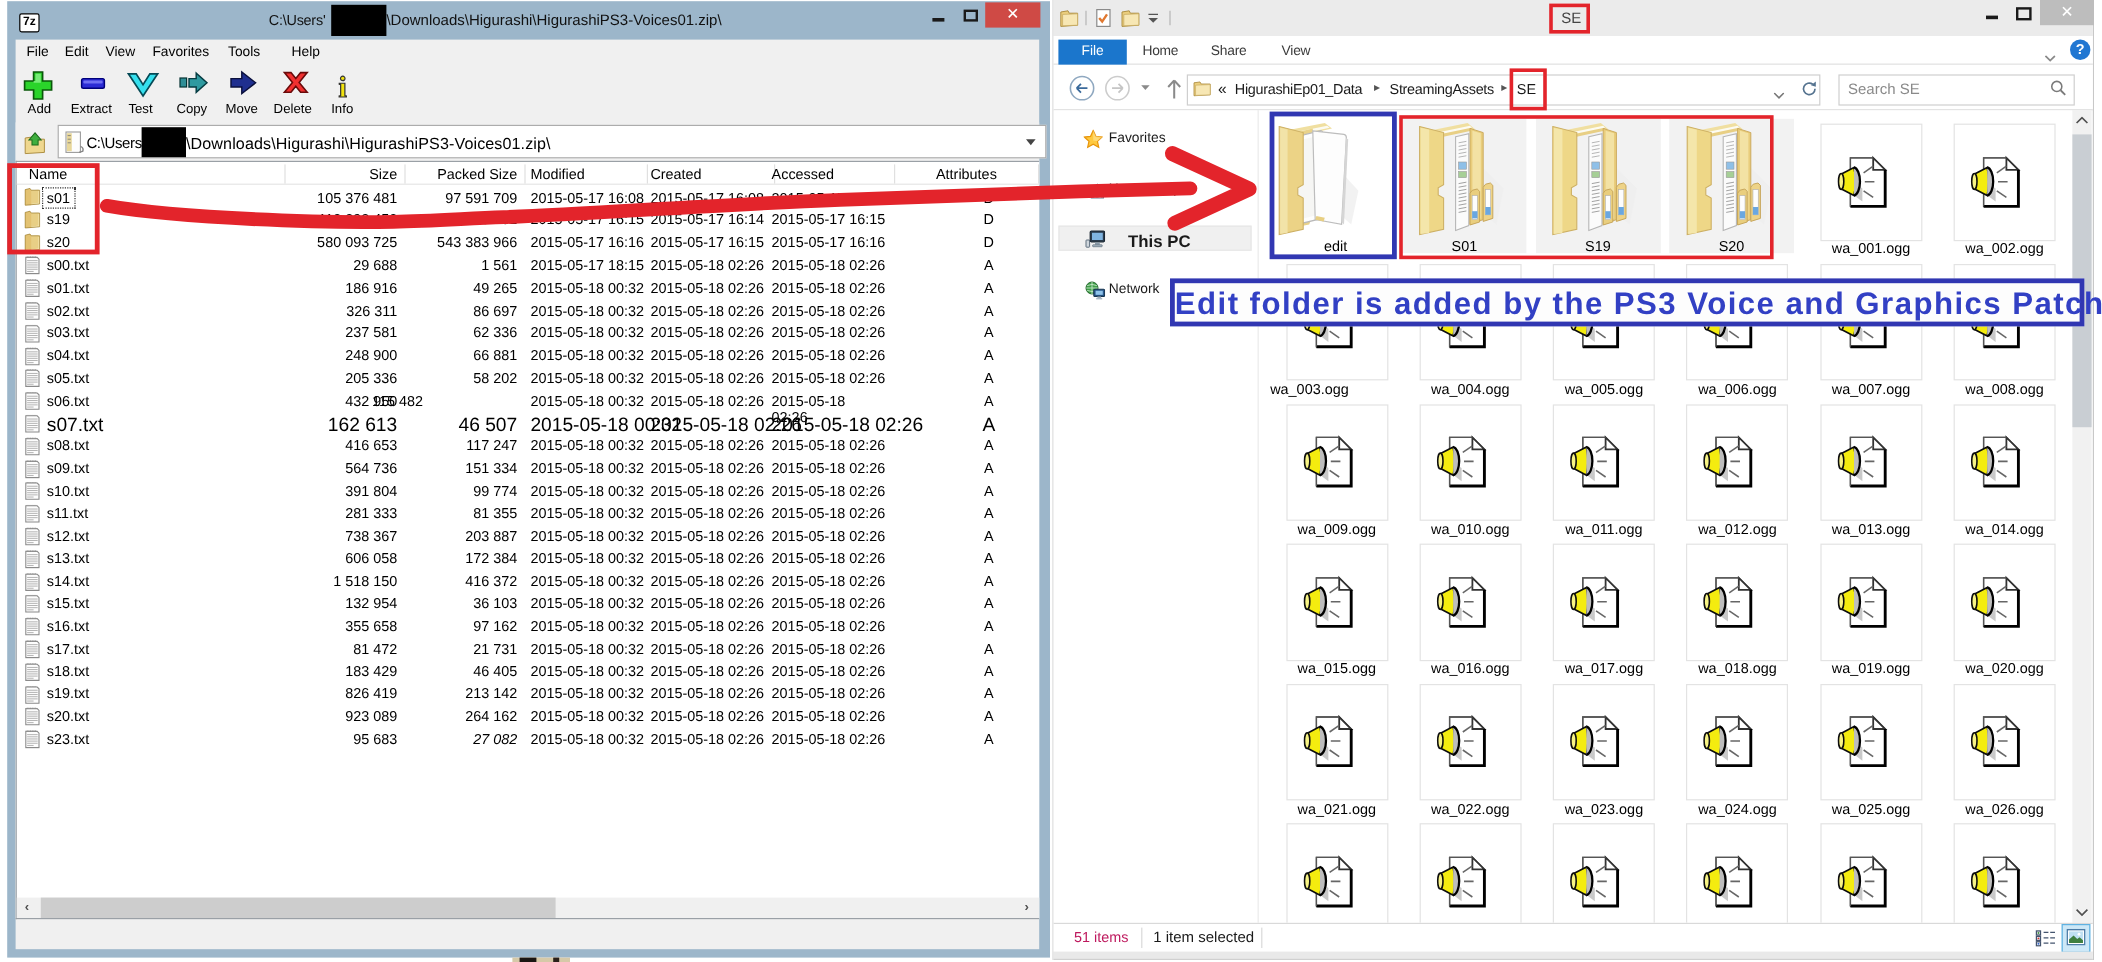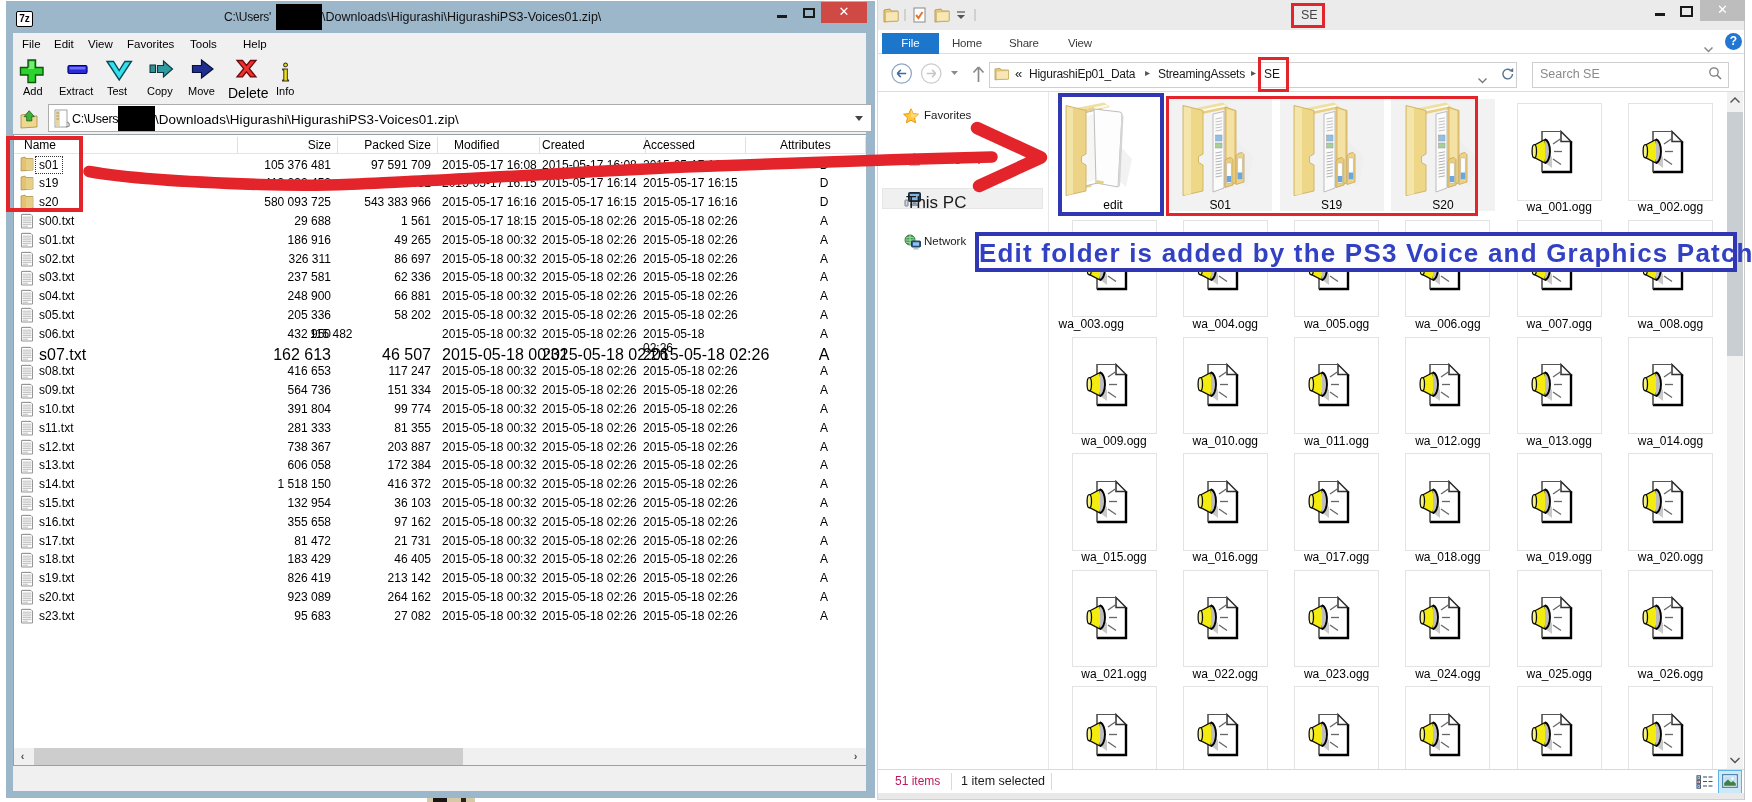--- a/index.html
+++ b/index.html
@@ -33,21 +33,21 @@
 <path d="M144.5,10.5 h6 v-4.5 l9,8 -9,8 v-4.5 h-6 z" fill="#2f9aa0" stroke="#053c42" stroke-width="1.2"></path>
 <path d="M179.5,10.5 h9 v-5.5 l11.5,9 -11.5,9 v-5.5 h-9 z" fill="#1f2f8f" stroke="#0a103c" stroke-width="1.2"></path>
 <path d="M224,5.5 l5.5,0 4,5 4,-5 5.5,0 -6.7,8.2 6.7,8.2 -5.5,0 -4,-5 -4,5 -5.5,0 6.7,-8.2 z" fill="#f03030" stroke="#6a0a0a" stroke-width="1.3"></path>
 <text x="269" y="26" font-size="25" font-weight="bold" font-family="Liberation Serif" fill="#f2e30e" stroke="#333" stroke-width="1">i</text>
 </svg>
 <div class="abs" style="left:10px;top:52px;font-size:11px;color:#000;">Add</div>
 <div class="abs" style="left:46px;top:52px;font-size:11px;color:#000;">Extract</div>
 <div class="abs" style="left:94px;top:52px;font-size:11px;color:#000;">Test</div>
 <div class="abs" style="left:134px;top:52px;font-size:11px;color:#000;">Copy</div>
 <div class="abs" style="left:175px;top:52px;font-size:11px;color:#000;">Move</div>
-<div class="abs" style="left:215px;top:52px;font-size:14px;color:#000;">Delete</div>
+<div class="abs" style="left:215px;top:52px;font-size:11px;color:#000;">Delete</div>
 <div class="abs" style="left:263px;top:52px;font-size:11px;color:#000;">Info</div>
 <div class="abs" style="left:0;top:69px;width:853px;height:33px;background:#f0f0f0;"></div>
 <svg class="abs" style="left:7px;top:75px;" width="20" height="22" viewBox="0 0 20 22">
 <path d="M1,7 L8,6 L9,8 L17,8 L17,19 L1,20 Z" fill="#efd78f" stroke="#ab8c3f" stroke-width="0.8"></path>
 <path d="M9,14 v-5 h-3 l6,-7 6,7 h-3 v5 z" fill="#3fae3f" stroke="#1c6b1c" stroke-width="1" transform="translate(-1,1) scale(0.85)"></path>
 </svg>
 <div class="abs" style="left:35px;top:71px;width:824px;height:28px;background:#fff;border:1px solid #acacac;"></div>
 <svg class="abs" style="left:40px;top:76px;" width="18" height="20" viewBox="0 0 18 20">
 <rect x="2" y="1" width="12" height="17" fill="#fdfdfd" stroke="#999" stroke-width="0.9"></rect>
 <rect x="2.8" y="2" width="4" height="15" fill="#e8d79a"></rect>
@@ -67,21 +67,21 @@
 <div class="abs" style="left:223px;top:2px;width:1px;height:16px;background:#e0e0e0;"></div>
 <div class="abs" style="left:323px;top:2px;width:1px;height:16px;background:#e0e0e0;"></div>
 <div class="abs" style="left:423px;top:2px;width:1px;height:16px;background:#e0e0e0;"></div>
 <div class="abs" style="left:525px;top:2px;width:1px;height:16px;background:#e0e0e0;"></div>
 <div class="abs" style="left:631px;top:2px;width:1px;height:16px;background:#e0e0e0;"></div>
 <div class="abs" style="left:731px;top:2px;width:1px;height:16px;background:#e0e0e0;"></div>
 <div class="abs" style="left:851px;top:2px;width:1px;height:16px;background:#e0e0e0;"></div>
 <div class="abs" style="left:10px;top:3px;font-size:12px;">Name</div>
 <div class="abs" style="left:217px;top:3px;width:100px;text-align:right;font-size:12px;">Size</div>
 <div class="abs" style="left:300px;top:3px;width:117px;text-align:right;font-size:12px;">Packed Size</div>
-<div class="abs" style="left:440px;top:3px;font-size:12px;text-align:center;">Modified</div>
+<div class="abs" style="left:428px;top:3px;font-size:12px;text-align:center;">Modified</div>
 <div class="abs" style="left:528px;top:3px;font-size:12px;">Created</div>
 <div class="abs" style="left:629px;top:3px;font-size:12px;">Accessed</div>
 <div class="abs" style="left:766px;top:3px;font-size:12px;">Attributes</div>
 <div class="abs" style="left:0;top:20.0px;width:852px;height:18.8px;font-size:12px;">
 <div class="abs" style="left:6px;top:1px;"><svg class="icn" width="15" height="16" viewBox="0 0 15 16">
 <path d="M1,2 L5,1 L6,2.5 L13,2.5 L13,14 L1,15 Z" fill="#dfba5e"></path>
 <path d="M2.5,3.5 L13,3 L13,14 L2.5,14.8 Z" fill="#f6e7b0"></path>
 <path d="M5.5,2.5 L12,2.2 L12,13 L5.5,14 Z" fill="#e8cf86"></path>
 <path d="M1,2 L4.8,1.2 L6,3 L6,15 L1,15 Z" fill="#e3c272"></path>
 <path d="M1,2 L5,1 L6,2.5 L13,2.5 L13,14 L1,15 Z" fill="none" stroke="#a08339" stroke-width="0.6"></path>
@@ -575,21 +575,21 @@
 <line x1="2.6" y1="5.2" x2="11.4" y2="5.2"></line>
                   <line x1="2.6" y1="7" x2="11.4" y2="7"></line>
 <line x1="2.6" y1="8.8" x2="11.4" y2="8.8"></line>
                   <line x1="2.6" y1="10.6" x2="11.4" y2="10.6"></line>
 <line x1="2.6" y1="12.4" x2="11.4" y2="12.4"></line>
                   <line x1="2.6" y1="14.2" x2="8" y2="14.2"></line>
 </g>
               </svg></div>
 <div class="abs" style="left:25px;top:2.5px;">s23.txt</div>
 <div class="abs" style="left:217px;top:2.5px;width:100px;text-align:right;">95 683</div>
-<div class="abs" style="left:300px;top:2.5px;width:117px;text-align:right;">27 082</div>
+<div class="abs" style="left:300px;top:2.5px;width:117px;text-align:right;font-style:italic;">27 082</div>
 <div class="abs" style="left:428px;top:2.5px;">2015-05-18 00:32</div>
 <div class="abs" style="left:528px;top:2.5px;">2015-05-18 02:26</div>
 <div class="abs" style="left:629px;top:2.5px;">2015-05-18 02:26</div>
 <div class="abs" style="left:800px;top:2.5px;width:20px;text-align:center;">A</div>
 </div>
 <div class="abs" style="left:21px;top:20.5px;width:28px;height:18px;border:1px dotted #333;"></div>
 <div class="abs" style="left:0;top:613px;width:852px;height:17px;background:#f0f0f0;">
 <div class="abs" style="left:0;top:0;width:17px;height:17px;color:#505050;font-size:11px;text-align:center;line-height:17px;font-weight:bold;">‹</div>
 <div class="abs" style="left:833px;top:0;width:17px;height:17px;color:#505050;font-size:11px;text-align:center;line-height:17px;font-weight:bold;">›</div>
 <div class="abs" style="left:20px;top:0px;width:429px;height:17px;background:#cdcdcd;"></div>
@@ -674,21 +674,21 @@
 </svg></div>
 <div class="abs" style="left:46px;top:60px;font-size:11.5px;color:#1a1a1a;">Homegroup</div>
 <div class="abs" style="left:4px;top:96px;width:161px;height:21px;background:#f0f0f0;border:1px solid #e6e6e6;"></div>
 <div class="abs" style="left:26px;top:99px;"><svg width="17" height="16" viewBox="0 0 17 16">
 <rect x="1" y="9" width="3" height="6" rx="0.5" fill="#cfd6dc" stroke="#5a6b7a" stroke-width="0.8"></rect>
 <rect x="4.5" y="1.5" width="12" height="9" rx="1" fill="#2a3b4d" stroke="#1a2733" stroke-width="1"></rect>
 <rect x="6" y="3" width="9" height="6" fill="#7fb4e0"></rect>
 <rect x="8.5" y="11" width="4" height="2" fill="#8a9aa8"></rect>
 <rect x="6.5" y="13" width="8" height="1.6" rx="0.5" fill="#aab8c4" stroke="#5a6b7a" stroke-width="0.6"></rect>
 </svg></div>
-<div class="abs" style="left:28px;top:101px;font-size:17px;color:#1a1a1a;">This PC</div>
+<div class="abs" style="left:62px;top:101px;font-size:14px;color:#1a1a1a;font-weight:bold;">This PC</div>
 <div class="abs" style="left:26px;top:142px;"><svg width="17" height="16" viewBox="0 0 17 16">
 <circle cx="6" cy="6" r="5" fill="#3f9e48" stroke="#20632a" stroke-width="0.8"></circle>
 <path d="M2,4 Q6,2 10,4 M2,8 Q6,10 10,8 M6,1 V11 M1.2,6 H10.8" stroke="#bfe4c2" stroke-width="0.8" fill="none"></path>
 <rect x="7.5" y="7" width="9" height="6" rx="0.8" fill="#2a5a8f" stroke="#17354f" stroke-width="0.9"></rect>
 <rect x="9" y="8.3" width="6" height="3.4" fill="#8fc3ea"></rect>
 <rect x="10.5" y="13" width="3" height="1.2" fill="#8a9aa8"></rect>
 <rect x="9.5" y="14.2" width="5" height="1.3" fill="#aab8c4"></rect>
 </svg></div>
 <div class="abs" style="left:46px;top:143px;font-size:11.5px;color:#1a1a1a;">Network</div>
 </div>

